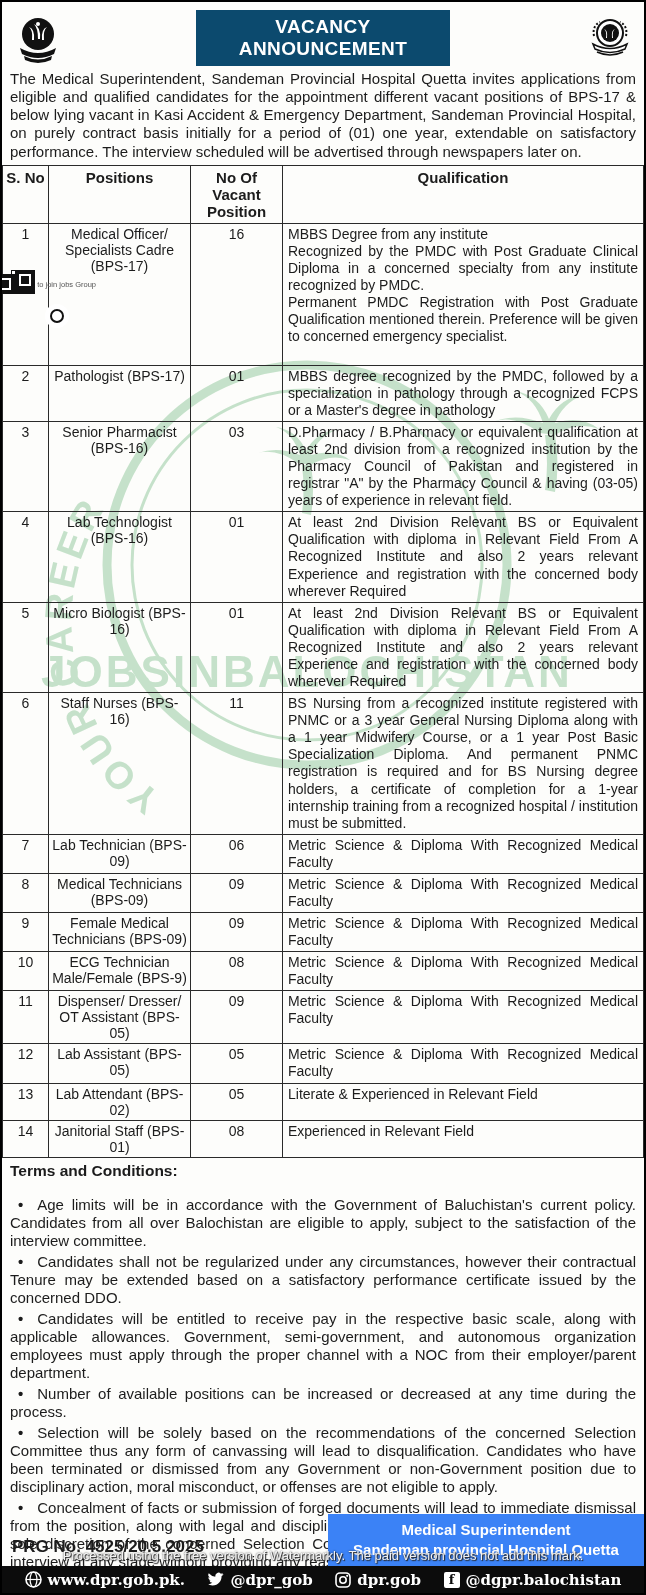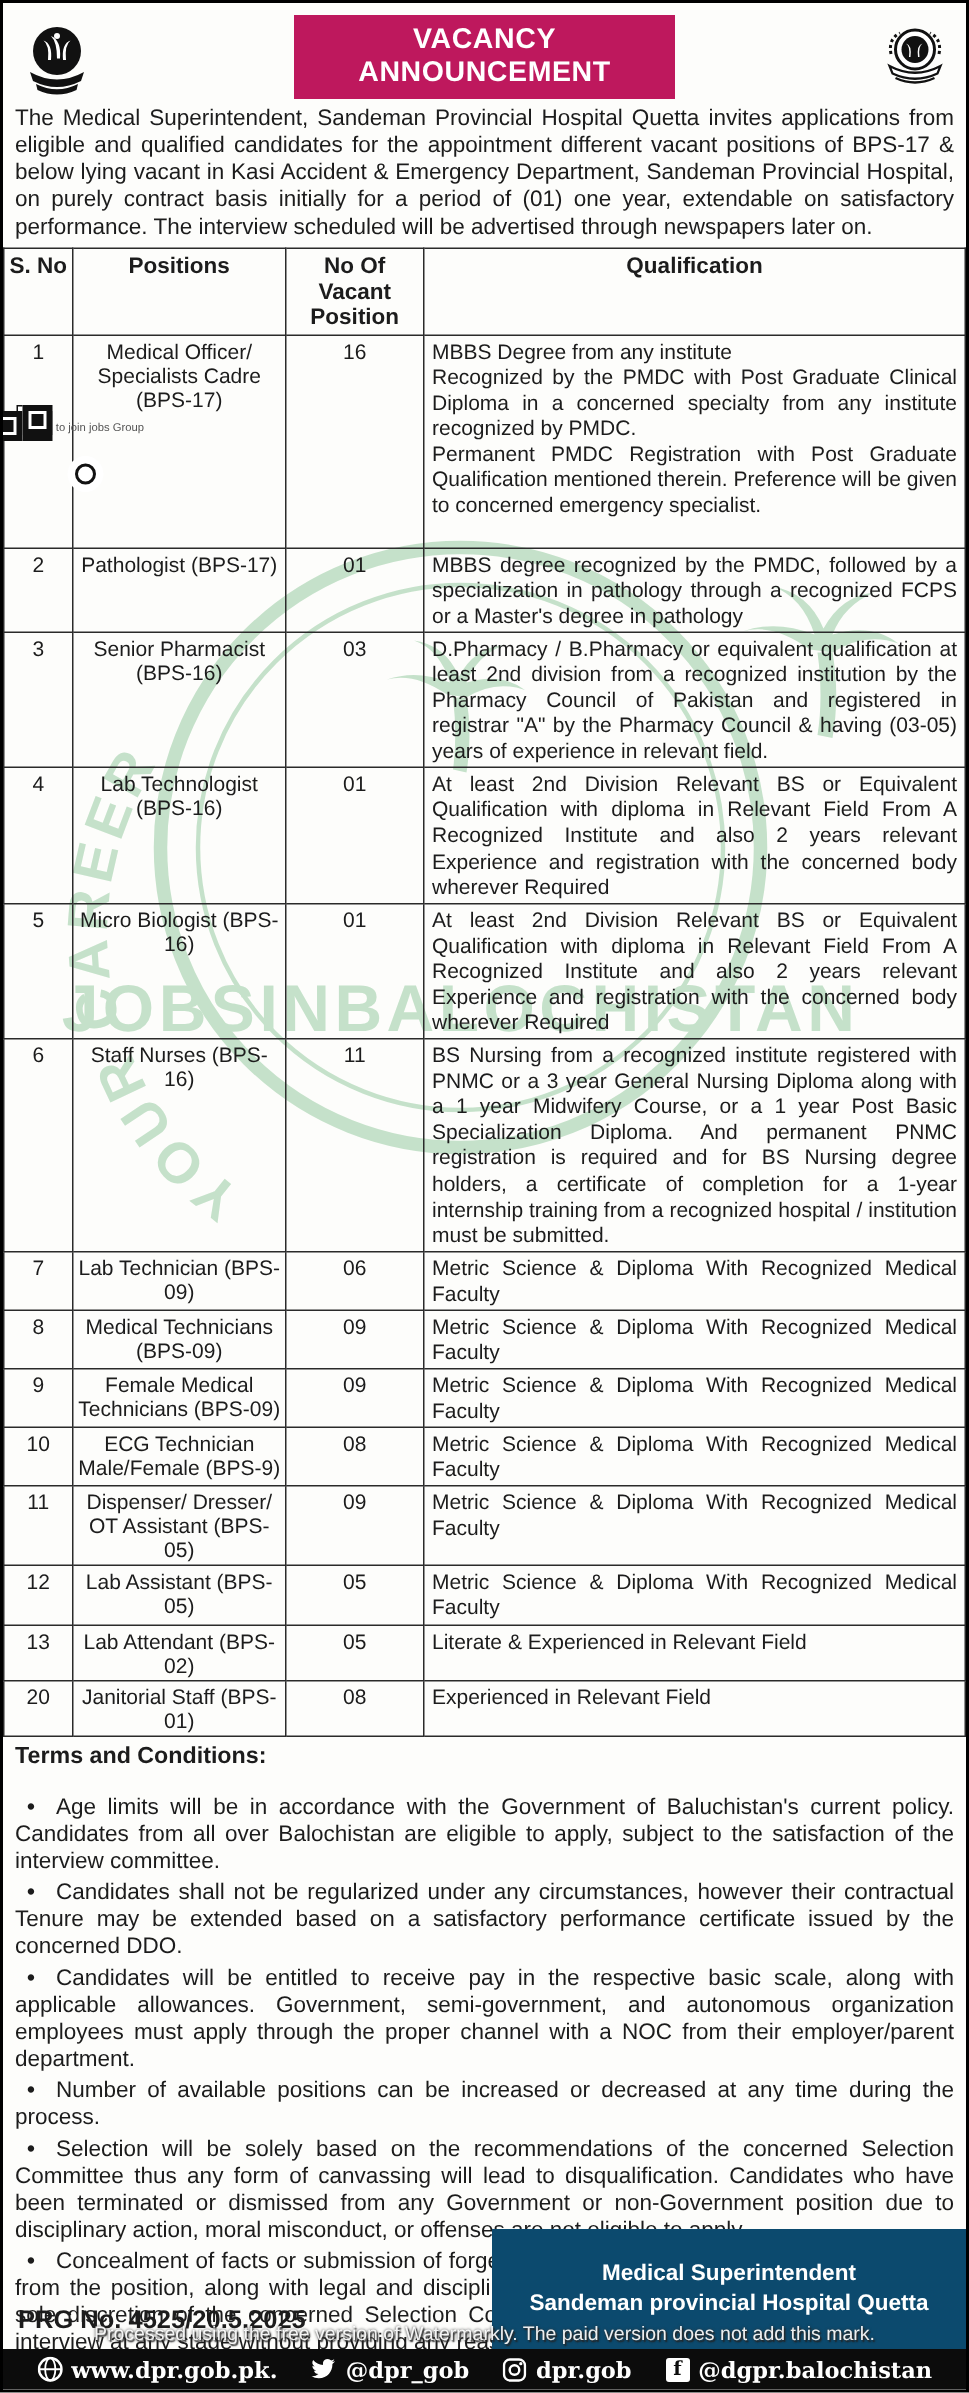--- a/index.html
+++ b/index.html
@@ -8,21 +8,21 @@
   .page {
     position:relative; width:646px; height:1595px; background:#fdfdfb;
     border:2px solid #000; overflow:hidden; color:#1c1c1c;
   }
   
   .header { position:relative; height:56px; }
   .logo { position:absolute; top:4px; }
   .logo.left { left:10px; }
   .logo.right { right:8px; }
   .title-box {
-    margin:8px auto 0; width:254px; background:#be185d; color:#fff;
+    margin:8px auto 0; width:254px; background:#0c4a6e; color:#fff;
     text-align:center; font-weight:bold; font-size:19px; padding:6px 4px;
     letter-spacing:.4px;
   }
   .intro {
     padding:4px 8px 2px; font-size:15px; line-height:1.21; text-align:justify;
   }
   
   .tablewrap { position:relative; margin-top:2px; }
   table { width:100%; border-collapse:collapse; table-layout:fixed; position:relative; z-index:1; }
   th, td { border:1.5px solid #2a2a2a; font-size:14px; vertical-align:top; padding:2px 3px; background:transparent; }
@@ -50,22 +50,22 @@
   
   .wm { position:absolute; left:10px; top:150px; z-index:0; opacity:.5; pointer-events:none; }
   
   .terms { padding:4px 8px 0; font-size:15px; line-height:1.2; }
   .terms h3 { font-size:15.5px; margin-bottom:16px; }
   .terms p { text-align:justify; margin-bottom:3px; }
   .terms p .b { font-weight:bold; padding:0 14px 0 8px; }
   
   .prg { position:absolute; left:10px; bottom:36px; font-weight:bold; font-size:17px; z-index:3; }
   .sig {
-    position:absolute; right:0; bottom:27px; width:316px; background:#0c4a6e; color:#fff;
-    text-align:center; font-weight:bold; font-size:15px; line-height:1.32; padding:20px 2px; z-index:2;
+    position:absolute; right:0; bottom:27px; width:316px; background:#3b82f6; color:#fff;
+    text-align:center; font-weight:bold; font-size:15px; line-height:1.32; padding:6px 2px; z-index:2;
   }
   .wmly {
     position:absolute; left:0; right:0; bottom:30px; z-index:4; text-align:center;
     font-size:13px; color:rgba(255,255,255,.92); white-space:nowrap;
     text-shadow:0 0 2px #333, 1px 1px 1px #222;
   }
   .footer {
     position:absolute; left:0; right:0; bottom:0; height:27px; background:#0c0c0c; color:#fff;
     display:flex; align-items:center; justify-content:space-evenly; z-index:5;
     font-family:"DejaVu Serif", serif; font-weight:bold; font-size:15px;
@@ -234,21 +234,21 @@
             <td class="vac">05</td>
             <td class="qual">Metric Science &amp;  Diploma With Recognized Medical Faculty</td>
           </tr>
           <tr>
             <td class="sno">13</td>
             <td class="pos">Lab Attendant (BPS-02)</td>
             <td class="vac">05</td>
             <td class="qual">Literate  &amp; Experienced in Relevant Field</td>
           </tr>
           <tr>
-            <td class="sno">20</td>
+            <td class="sno">14</td>
             <td class="pos">Janitorial Staff (BPS-01)</td>
             <td class="vac">08</td>
             <td class="qual">Experienced in Relevant Field</td>
           </tr>
         </tbody>
     </table>
   </div>
 
   <div class="terms">
     <h3>Terms and Conditions:</h3>

